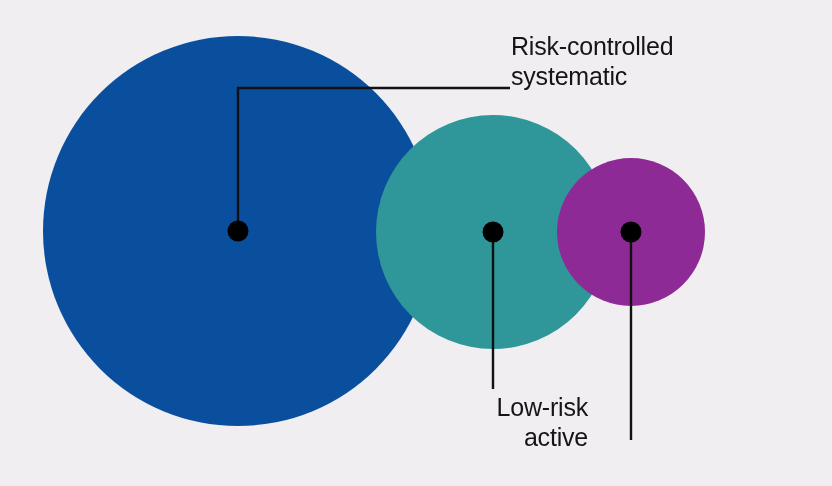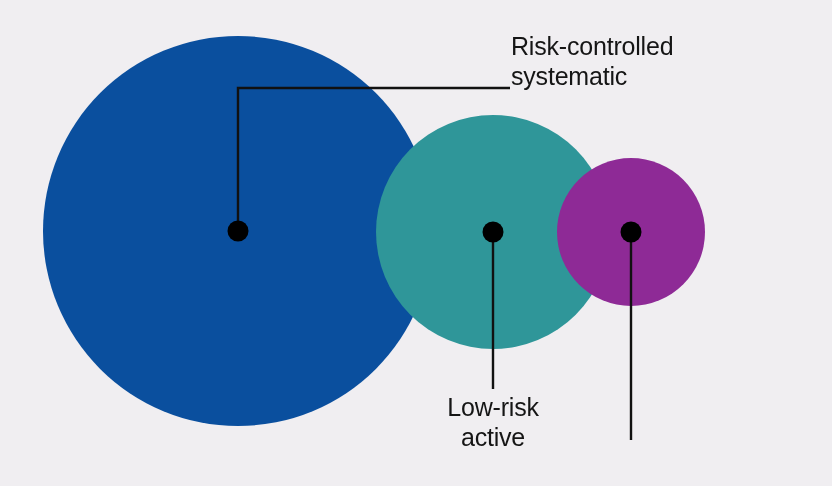--- a/index.html
+++ b/index.html
@@ -38,21 +38,21 @@
   }
   #label-risk-controlled-systematic {
     left: 511px;
     top: 31px;
     text-align: left;
   }
   #label-low-risk-active {
     left: 398px;
     top: 392px;
     width: 190px;
-    text-align: center;
+    text-align: right;
   }
   #label-market-cap-index {
     left: 645px;
     top: 392px;
     width: 180px;
     text-align: left;
   }
 </style>
 </head>
 <body>

